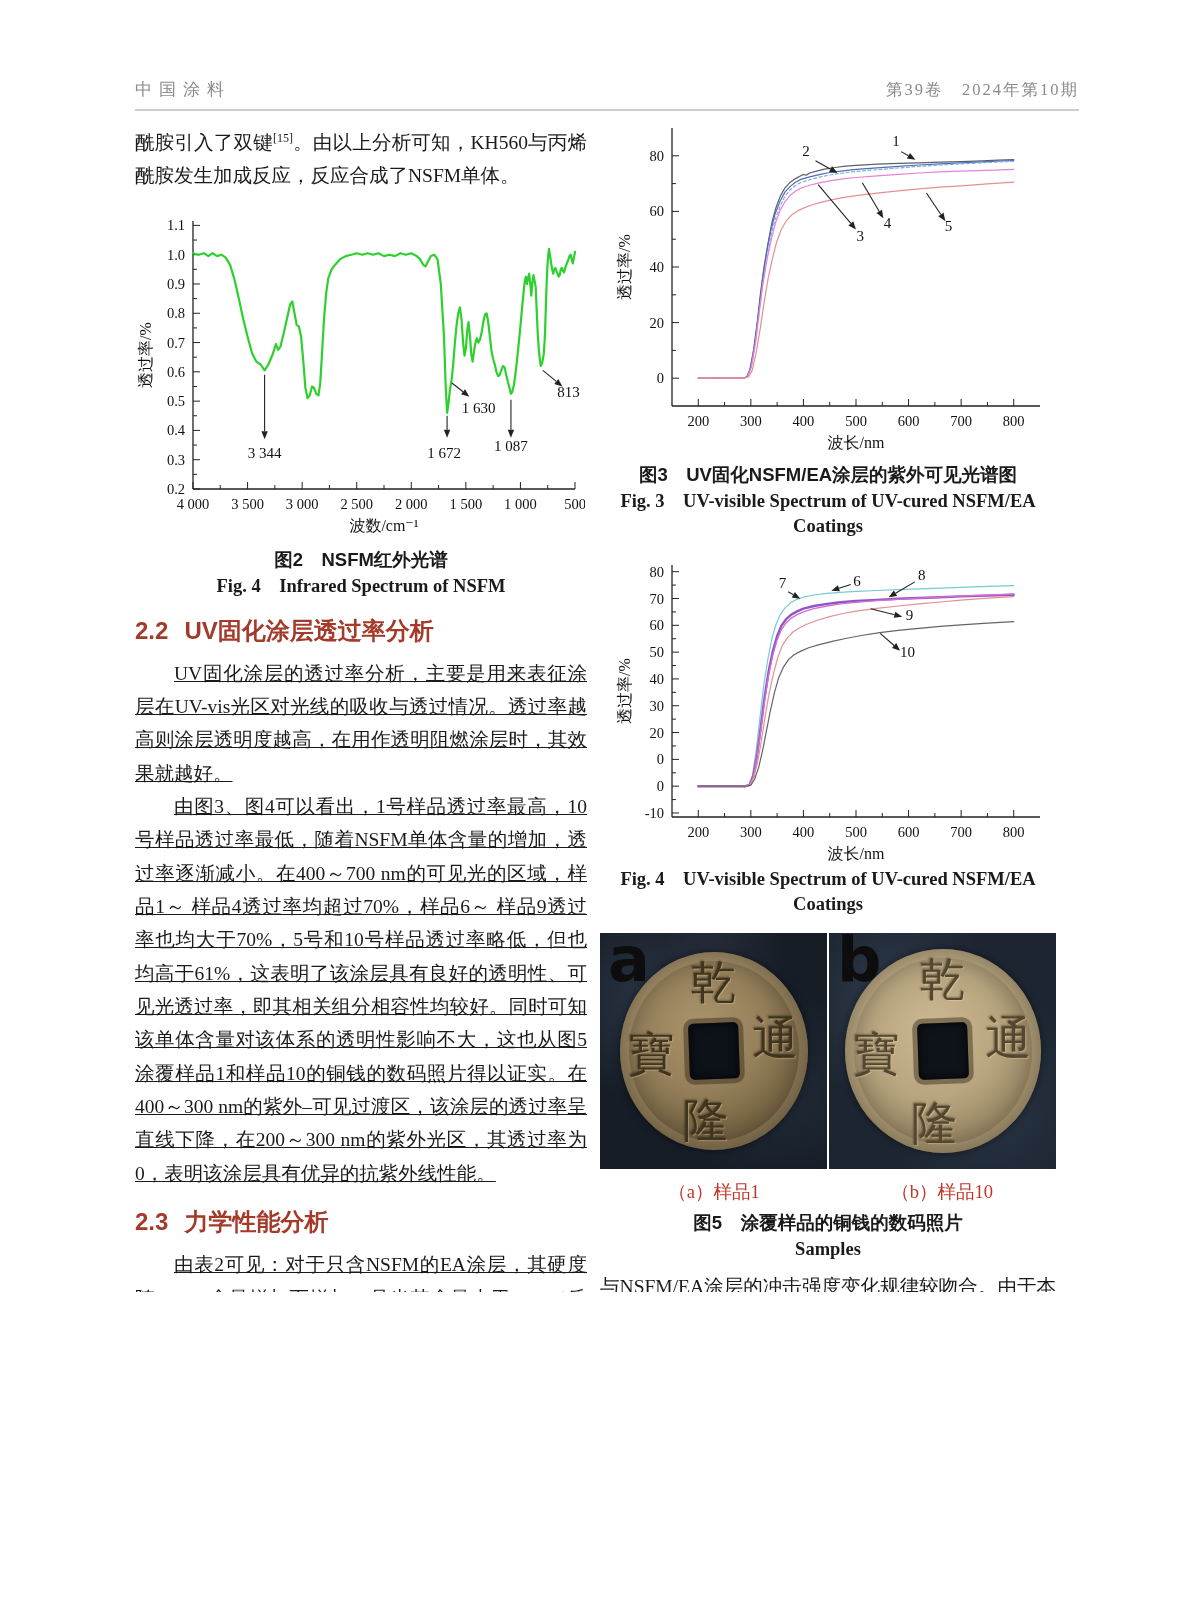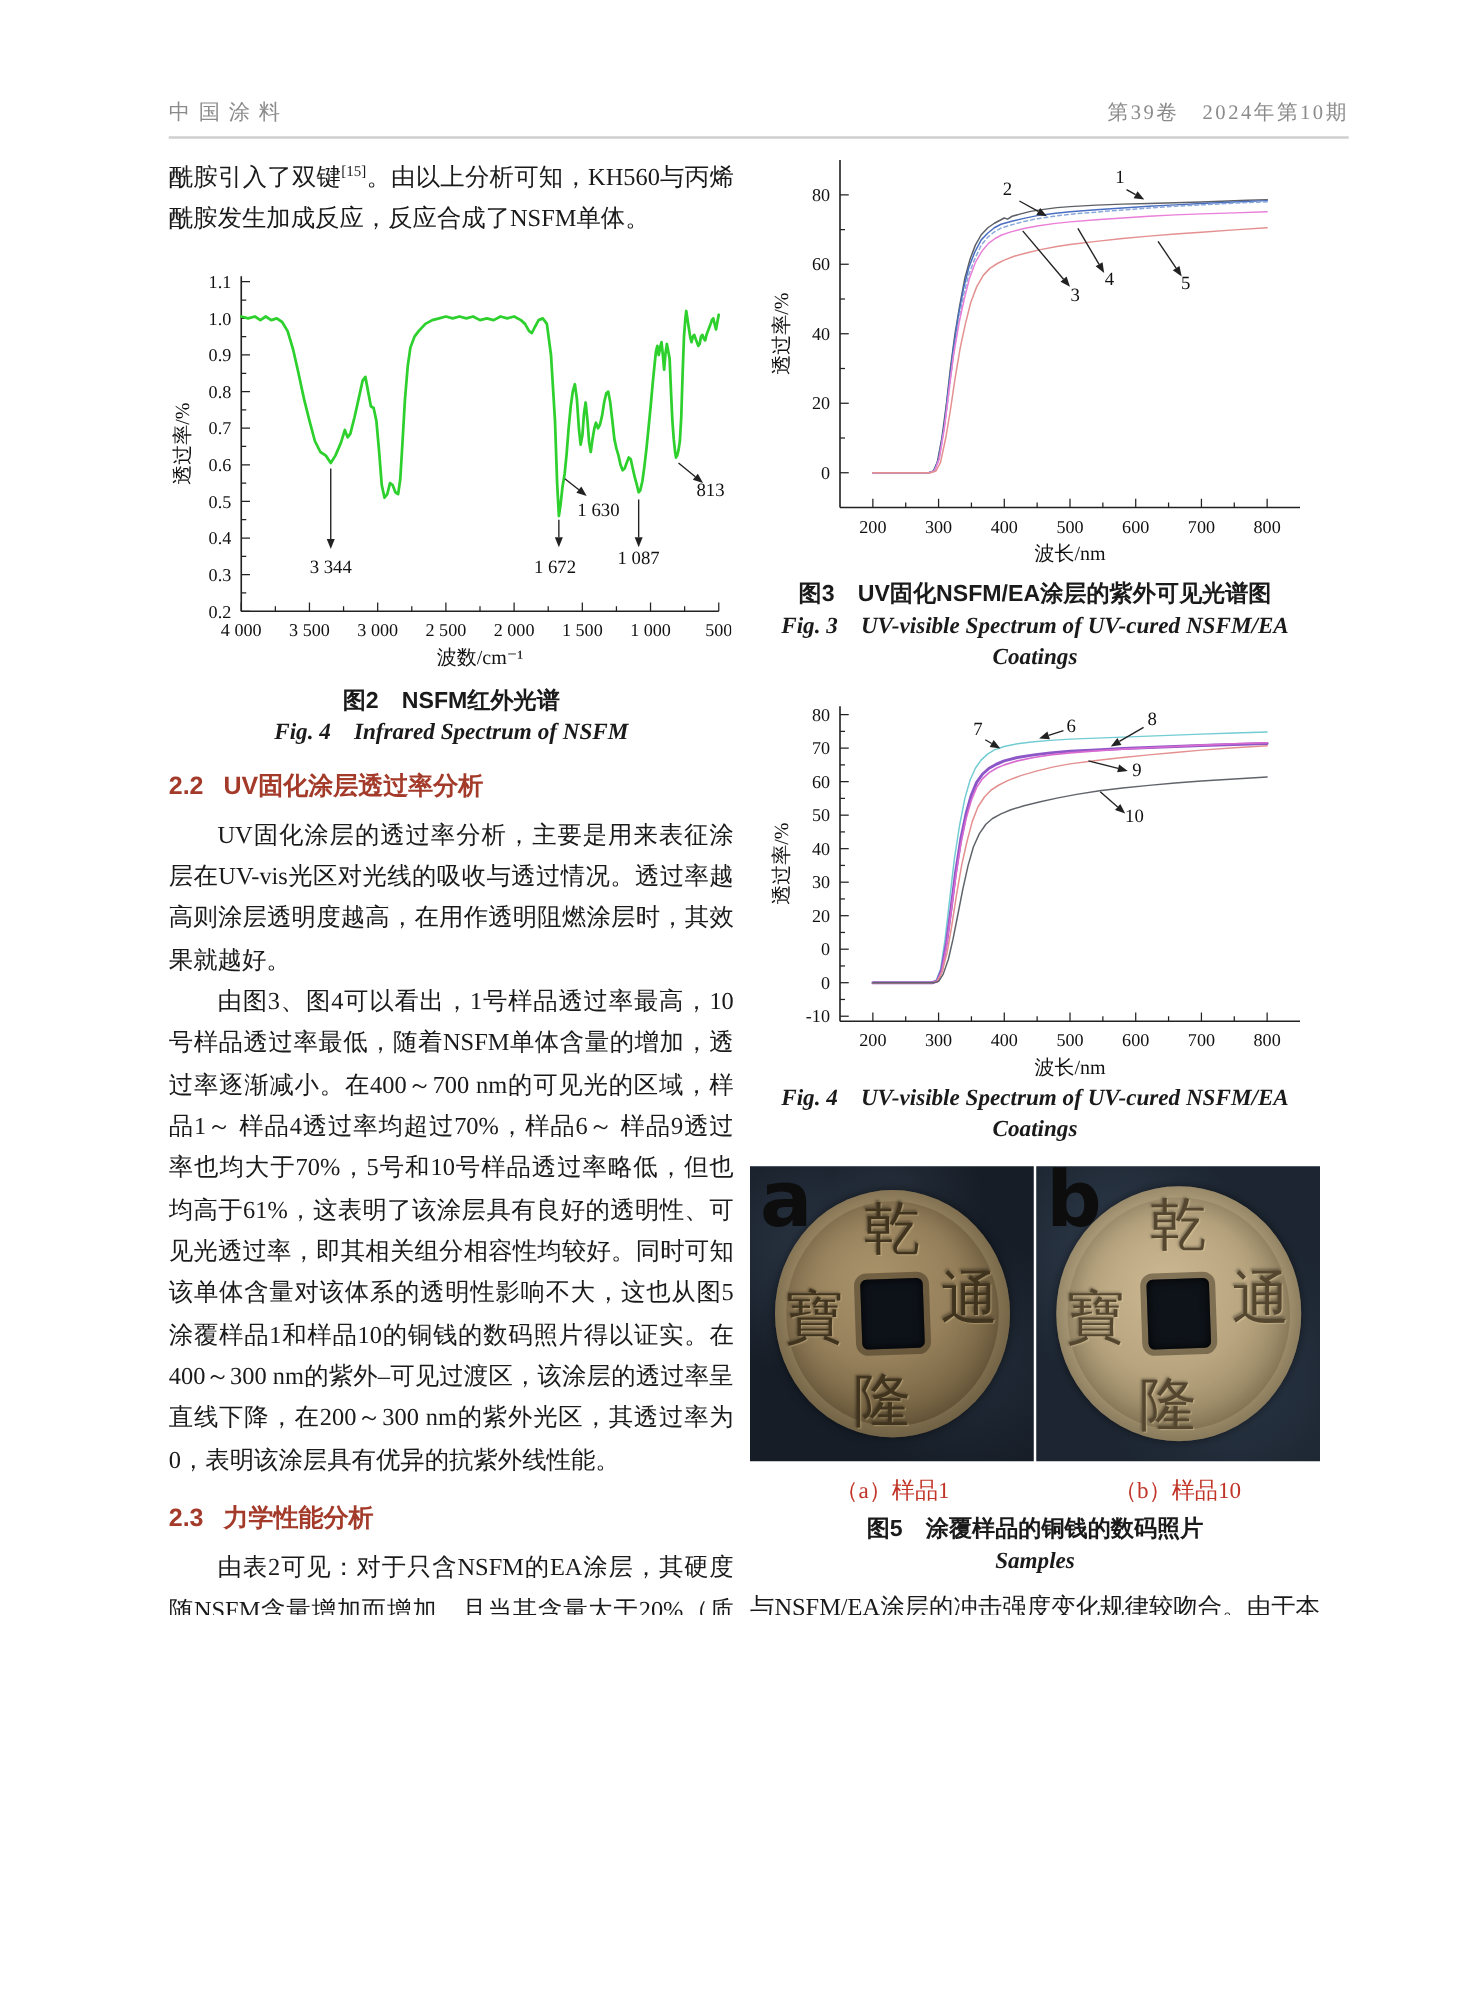--- a/index.html
+++ b/index.html
@@ -9,30 +9,30 @@
   .hdr{position:absolute;top:78px;left:135px;right:132px;}
   .hdr-row{display:flex;justify-content:space-between;align-items:baseline;}
   .journal{font-size:17px;color:#8b8b8b;letter-spacing:7px;}
   .issue{font-size:16.5px;color:#8b8b8b;letter-spacing:2px;}
   .hdr-rule{margin-top:8px;border-top:2px solid #cfcfcf;}
   
   .columns{position:absolute;top:112px;left:135px;display:flex;gap:13px;}
   .col-left{width:452px;}
   .col-right{width:456px;}
   p.body{font-size:19.5px;line-height:1.71;text-align:justify;margin:0;}
-  p.indent{text-indent:2em;}
+  p.indent{text-indent:2em;text-decoration:underline;}
   sup.ref{font-size:12px;line-height:0;}
   .sec-h{font-family:"Liberation Sans","DejaVu Sans",sans-serif;font-weight:bold;
-         color:#a33a2a;font-size:20px;margin:16px 0 10px 0;}
+         color:#a33a2a;font-size:24px;margin:16px 0 10px 0;}
   .sec-h .num{margin-right:16px;}
   figure{margin:0;}
   .cap-cn{font-family:"Liberation Sans","DejaVu Sans",sans-serif;font-weight:bold;
           font-size:18.5px;text-align:center;margin-top:6px;}
   .cap-en{font-family:"Liberation Serif","DejaVu Serif",serif;font-weight:bold;
-          font-size:18.5px;text-align:center;margin-top:2px;line-height:1.35;font-style:italic;}
+          font-size:18.5px;text-align:center;margin-top:2px;line-height:1.35;}
   svg.chart{display:block;}
   #fig2-wrap{margin-top:16px;}
   #fig3-wrap{margin-top:2px;}
   #fig4-wrap{margin-top:14px;}
   
   .photos{display:flex;gap:2px;margin-top:16px;}
   .photo{position:relative;width:227px;height:236px;overflow:hidden;
     background:
       radial-gradient(ellipse at 22% 28%, rgba(110,135,165,.22), transparent 42%),
       radial-gradient(ellipse at 75% 65%, rgba(90,115,140,.18), transparent 45%),

